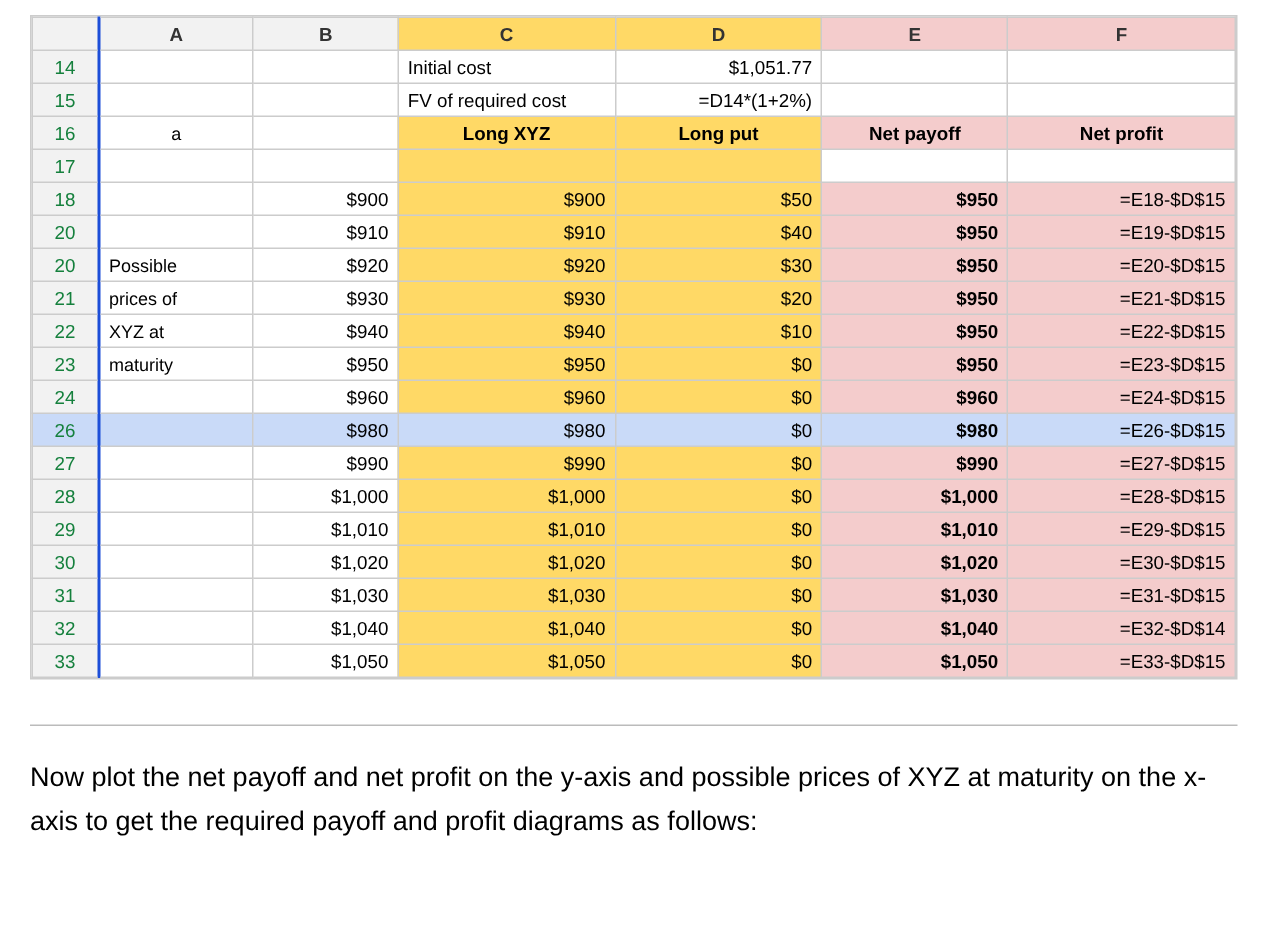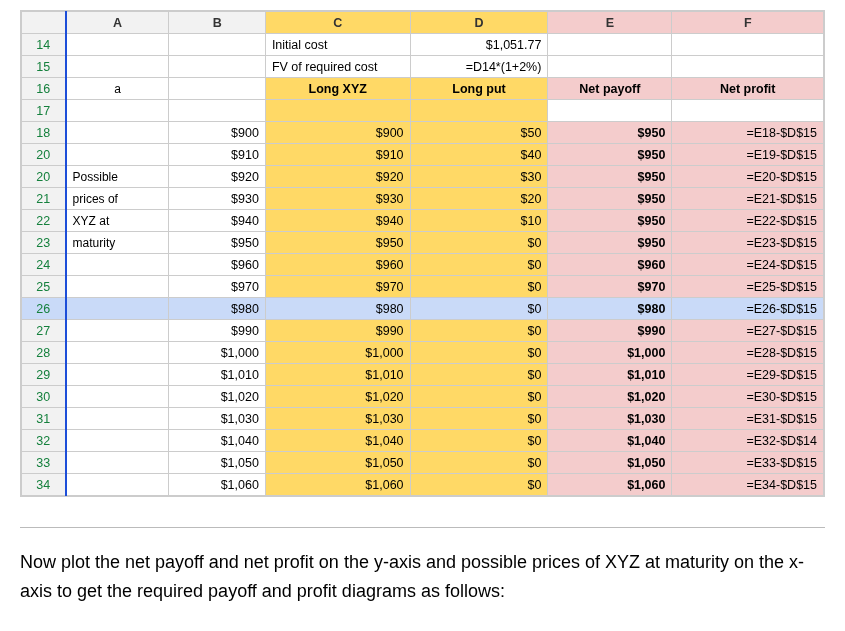--- a/index.html
+++ b/index.html
@@ -190,29 +190,20 @@
         </tr>
         <tr>
           <td class="col-row-num">24</td>
           <td class="col-a left white-bg row-label-cell"></td>
           <td class="col-b white-bg">$960</td>
           <td class="col-c yellow-bg">$960</td>
           <td class="col-d yellow-bg">$0</td>
           <td class="col-e salmon-bg bold">$960</td>
           <td class="col-f salmon-bg">=E24-$D$15</td>
         </tr>
-        <tr>
-          <td class="col-row-num">25</td>
-          <td class="col-a left white-bg row-label-cell"></td>
-          <td class="col-b white-bg">$970</td>
-          <td class="col-c yellow-bg">$970</td>
-          <td class="col-d yellow-bg">$0</td>
-          <td class="col-e salmon-bg bold">$970</td>
-          <td class="col-f salmon-bg">=E25-$D$15</td>
-        </tr>
         <tr style="background: rgb(201, 218, 248);">
           <td class="col-row-num" style="background: rgb(201, 218, 248);">26</td>
           <td class="col-a left white-bg row-label-cell" style="background: rgb(201, 218, 248);"></td>
           <td class="col-b white-bg" style="background: rgb(201, 218, 248);">$980</td>
           <td class="col-c yellow-bg" style="background: rgb(201, 218, 248);">$980</td>
           <td class="col-d yellow-bg" style="background: rgb(201, 218, 248);">$0</td>
           <td class="col-e salmon-bg bold" style="background: rgb(201, 218, 248);">$980</td>
           <td class="col-f salmon-bg" style="background: rgb(201, 218, 248);">=E26-$D$15</td>
         </tr>
         <tr>
@@ -271,28 +262,19 @@
         </tr>
         <tr>
           <td class="col-row-num">33</td>
           <td class="col-a left white-bg row-label-cell"></td>
           <td class="col-b white-bg">$1,050</td>
           <td class="col-c yellow-bg">$1,050</td>
           <td class="col-d yellow-bg">$0</td>
           <td class="col-e salmon-bg bold">$1,050</td>
           <td class="col-f salmon-bg">=E33-$D$15</td>
         </tr>
-        <tr>
-          <td class="col-row-num">34</td>
-          <td class="col-a left white-bg row-label-cell"></td>
-          <td class="col-b white-bg">$1,060</td>
-          <td class="col-c yellow-bg">$1,060</td>
-          <td class="col-d yellow-bg">$0</td>
-          <td class="col-e salmon-bg bold">$1,060</td>
-          <td class="col-f salmon-bg">=E34-$D$15</td>
-        </tr>
       </tbody>
   </table>
 </div>
 
 <hr class="divider">
 
 <p class="description">Now plot the net payoff and net profit on the y-axis and possible prices of XYZ at maturity on the x-axis to get the required payoff and profit diagrams as follows:</p>
 
 </body></html>

